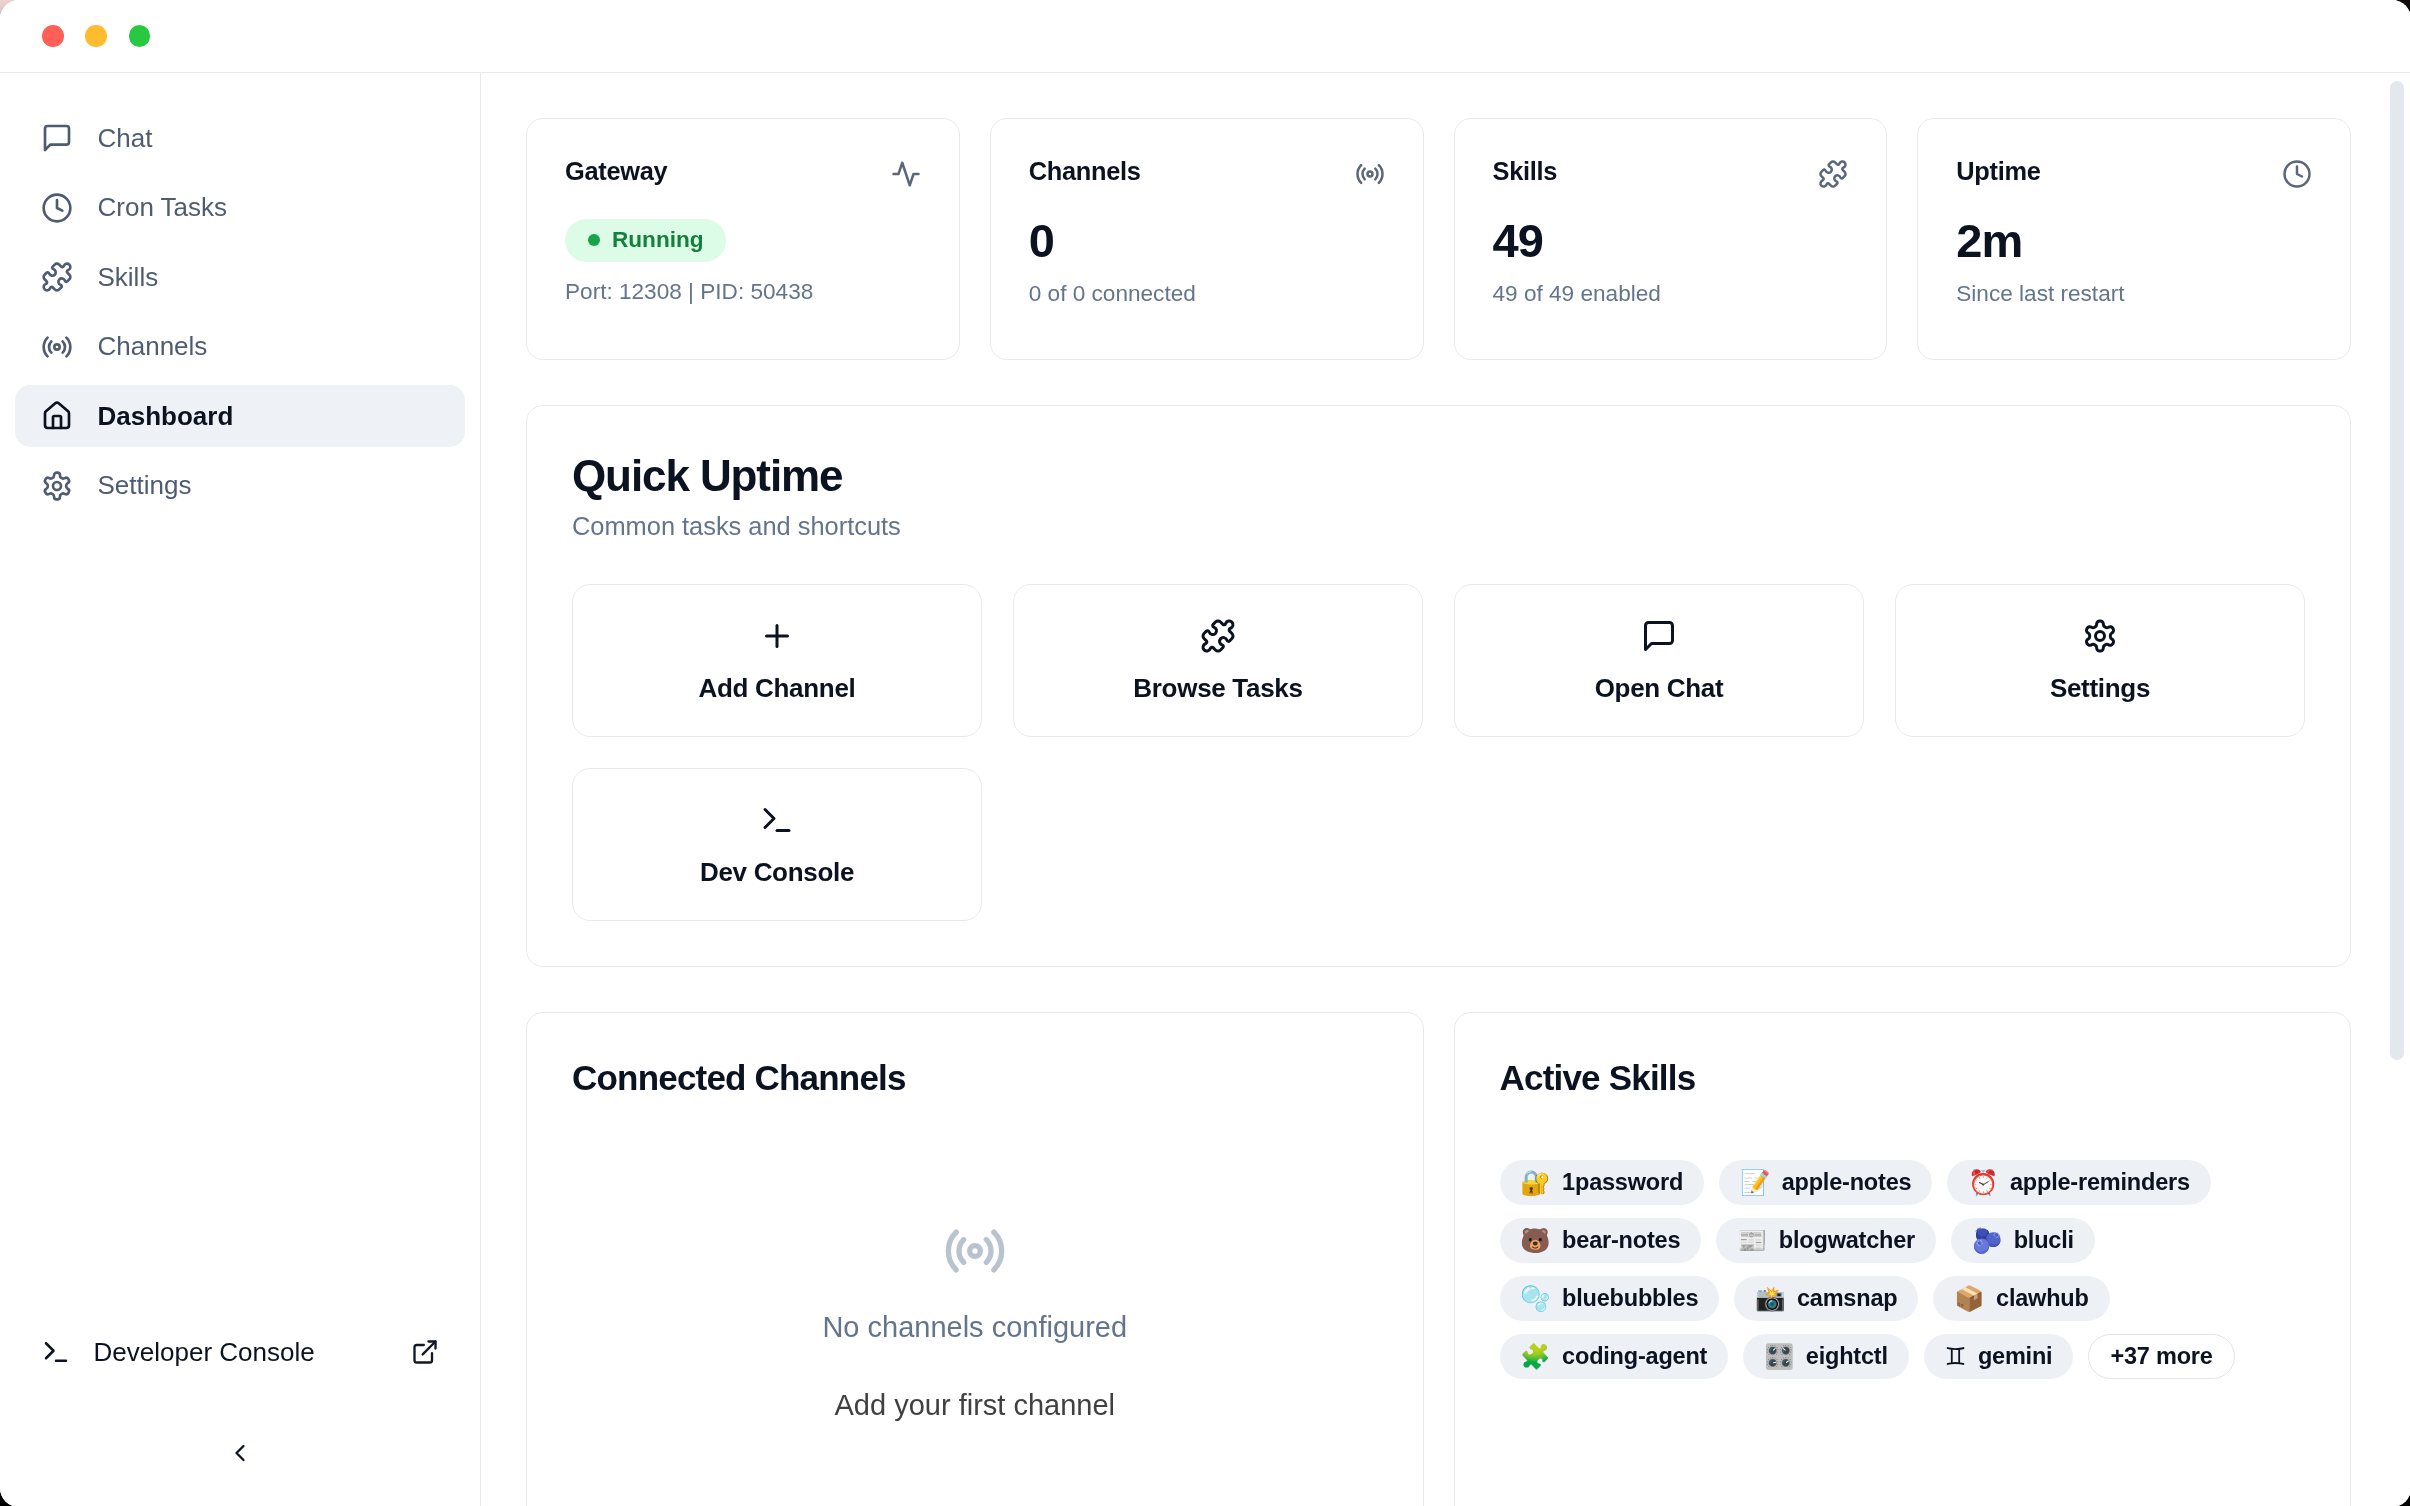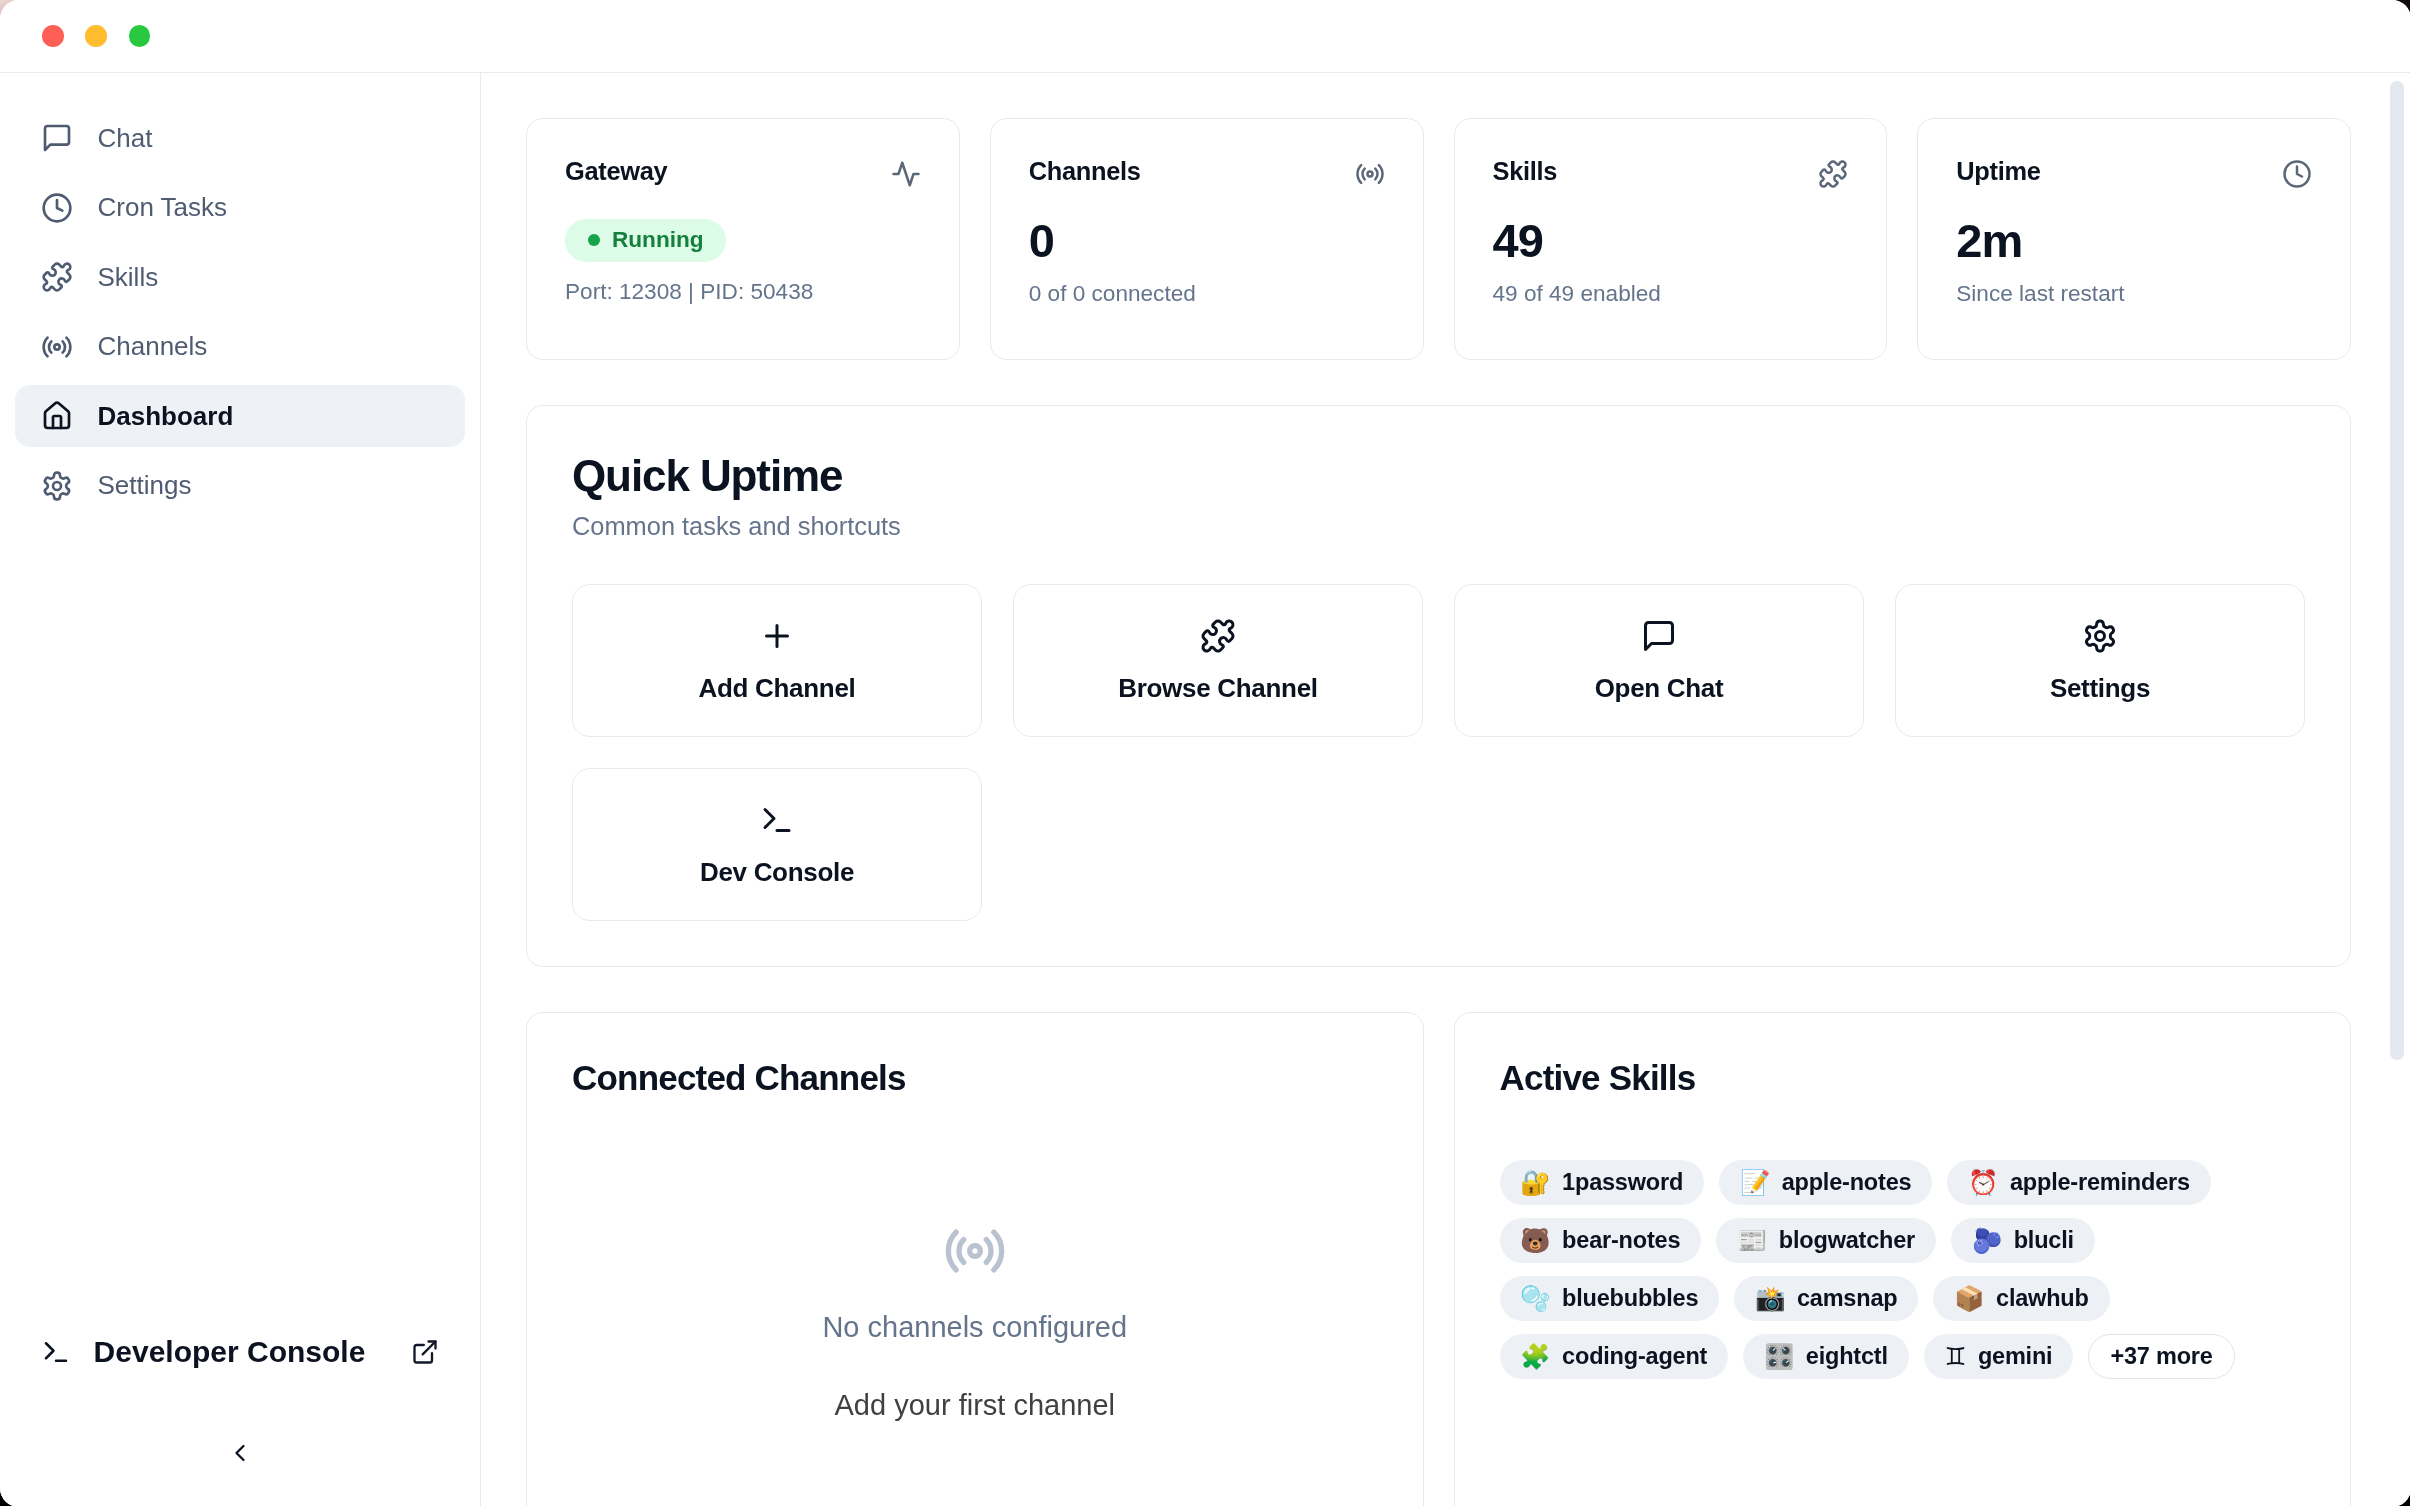--- a/index.html
+++ b/index.html
@@ -49,21 +49,21 @@
     cursor:pointer;
   }
   .nav-item svg { width:32px; height:32px; flex:0 0 32px; }
   .nav-item.active {
     background:#eef1f6; color:#0b1220; font-weight:600;
   }
   .sidebar-spacer { flex:1; }
   .dev-console-row {
     display:flex; align-items:center; gap:22.6px;
     padding:0 26px; height:56px;
-    color:#0b1220; font-size:30px; font-weight:700;
+    color:#0b1220; font-size:26px; font-weight:400;
     cursor:pointer;
   }
   .dev-console-row .term-ic { width:30px; height:30px; }
   .dev-console-row .ext-ic { width:28px; height:28px; margin-left:auto; color:#111827; }
   .collapse-btn {
     margin-top:45px; align-self:center;
     width:56px; height:56px;
     display:flex; align-items:center; justify-content:center;
     color:#0b1220; cursor:pointer;
   }
@@ -323,21 +323,21 @@
               </span>
     <span class="qa-btn-label">Add Channel</span>
   </div>
 
   <div class="qa-btn">
     <span class="qa-ic" style="display: flex; width: 36px; height: 36px;">
                 <svg viewBox="0 0 24 24" fill="none" stroke="currentColor" stroke-width="2" stroke-linecap="round" stroke-linejoin="round" width="100%" height="100%">
                   <path d="M19.439 7.85c-.049.322.059.648.289.878l1.568 1.568c.47.47.706 1.087.706 1.704s-.235 1.233-.706 1.704l-1.611 1.611a.98.98 0 0 1-.837.276c-.47-.07-.802-.48-.968-.925a2.501 2.501 0 1 0-3.214 3.214c.446.166.855.497.925.968a.979.979 0 0 1-.276.837l-1.61 1.61a2.404 2.404 0 0 1-1.705.707 2.402 2.402 0 0 1-1.704-.706l-1.568-1.568a1.026 1.026 0 0 0-.877-.29c-.493.074-.84.504-1.02.968a2.5 2.5 0 1 1-3.237-3.237c.464-.18.894-.527.967-1.02a1.026 1.026 0 0 0-.289-.877l-1.568-1.568A2.402 2.402 0 0 1 1.998 12c0-.617.236-1.234.706-1.704L4.23 8.77c.24-.24.581-.353.917-.303.515.077.877.528 1.073 1.01a2.5 2.5 0 1 0 3.259-3.259c-.482-.196-.933-.558-1.01-1.073-.05-.336.062-.676.303-.917l1.525-1.525A2.402 2.402 0 0 1 12 1.998c.617 0 1.234.236 1.704.706l1.568 1.568c.23.23.556.338.877.29.493-.074.84-.504 1.02-.968a2.5 2.5 0 1 1 3.237 3.237c-.464.18-.894.527-.967 1.02Z"></path>
                 </svg>
               </span>
-    <span class="qa-btn-label">Browse Channel</span>
+    <span class="qa-btn-label">Browse Tasks</span>
   </div>
 
   <div class="qa-btn">
     <span class="qa-ic" style="display: flex; width: 36px; height: 36px;">
                 <svg viewBox="0 0 24 24" fill="none" stroke="currentColor" stroke-width="2" stroke-linecap="round" stroke-linejoin="round" width="100%" height="100%">
                   <path d="M21 15a2 2 0 0 1-2 2H7l-4 4V5a2 2 0 0 1 2-2h14a2 2 0 0 1 2 2z"></path>
                 </svg>
               </span>
     <span class="qa-btn-label">Open Chat</span>
   </div>

